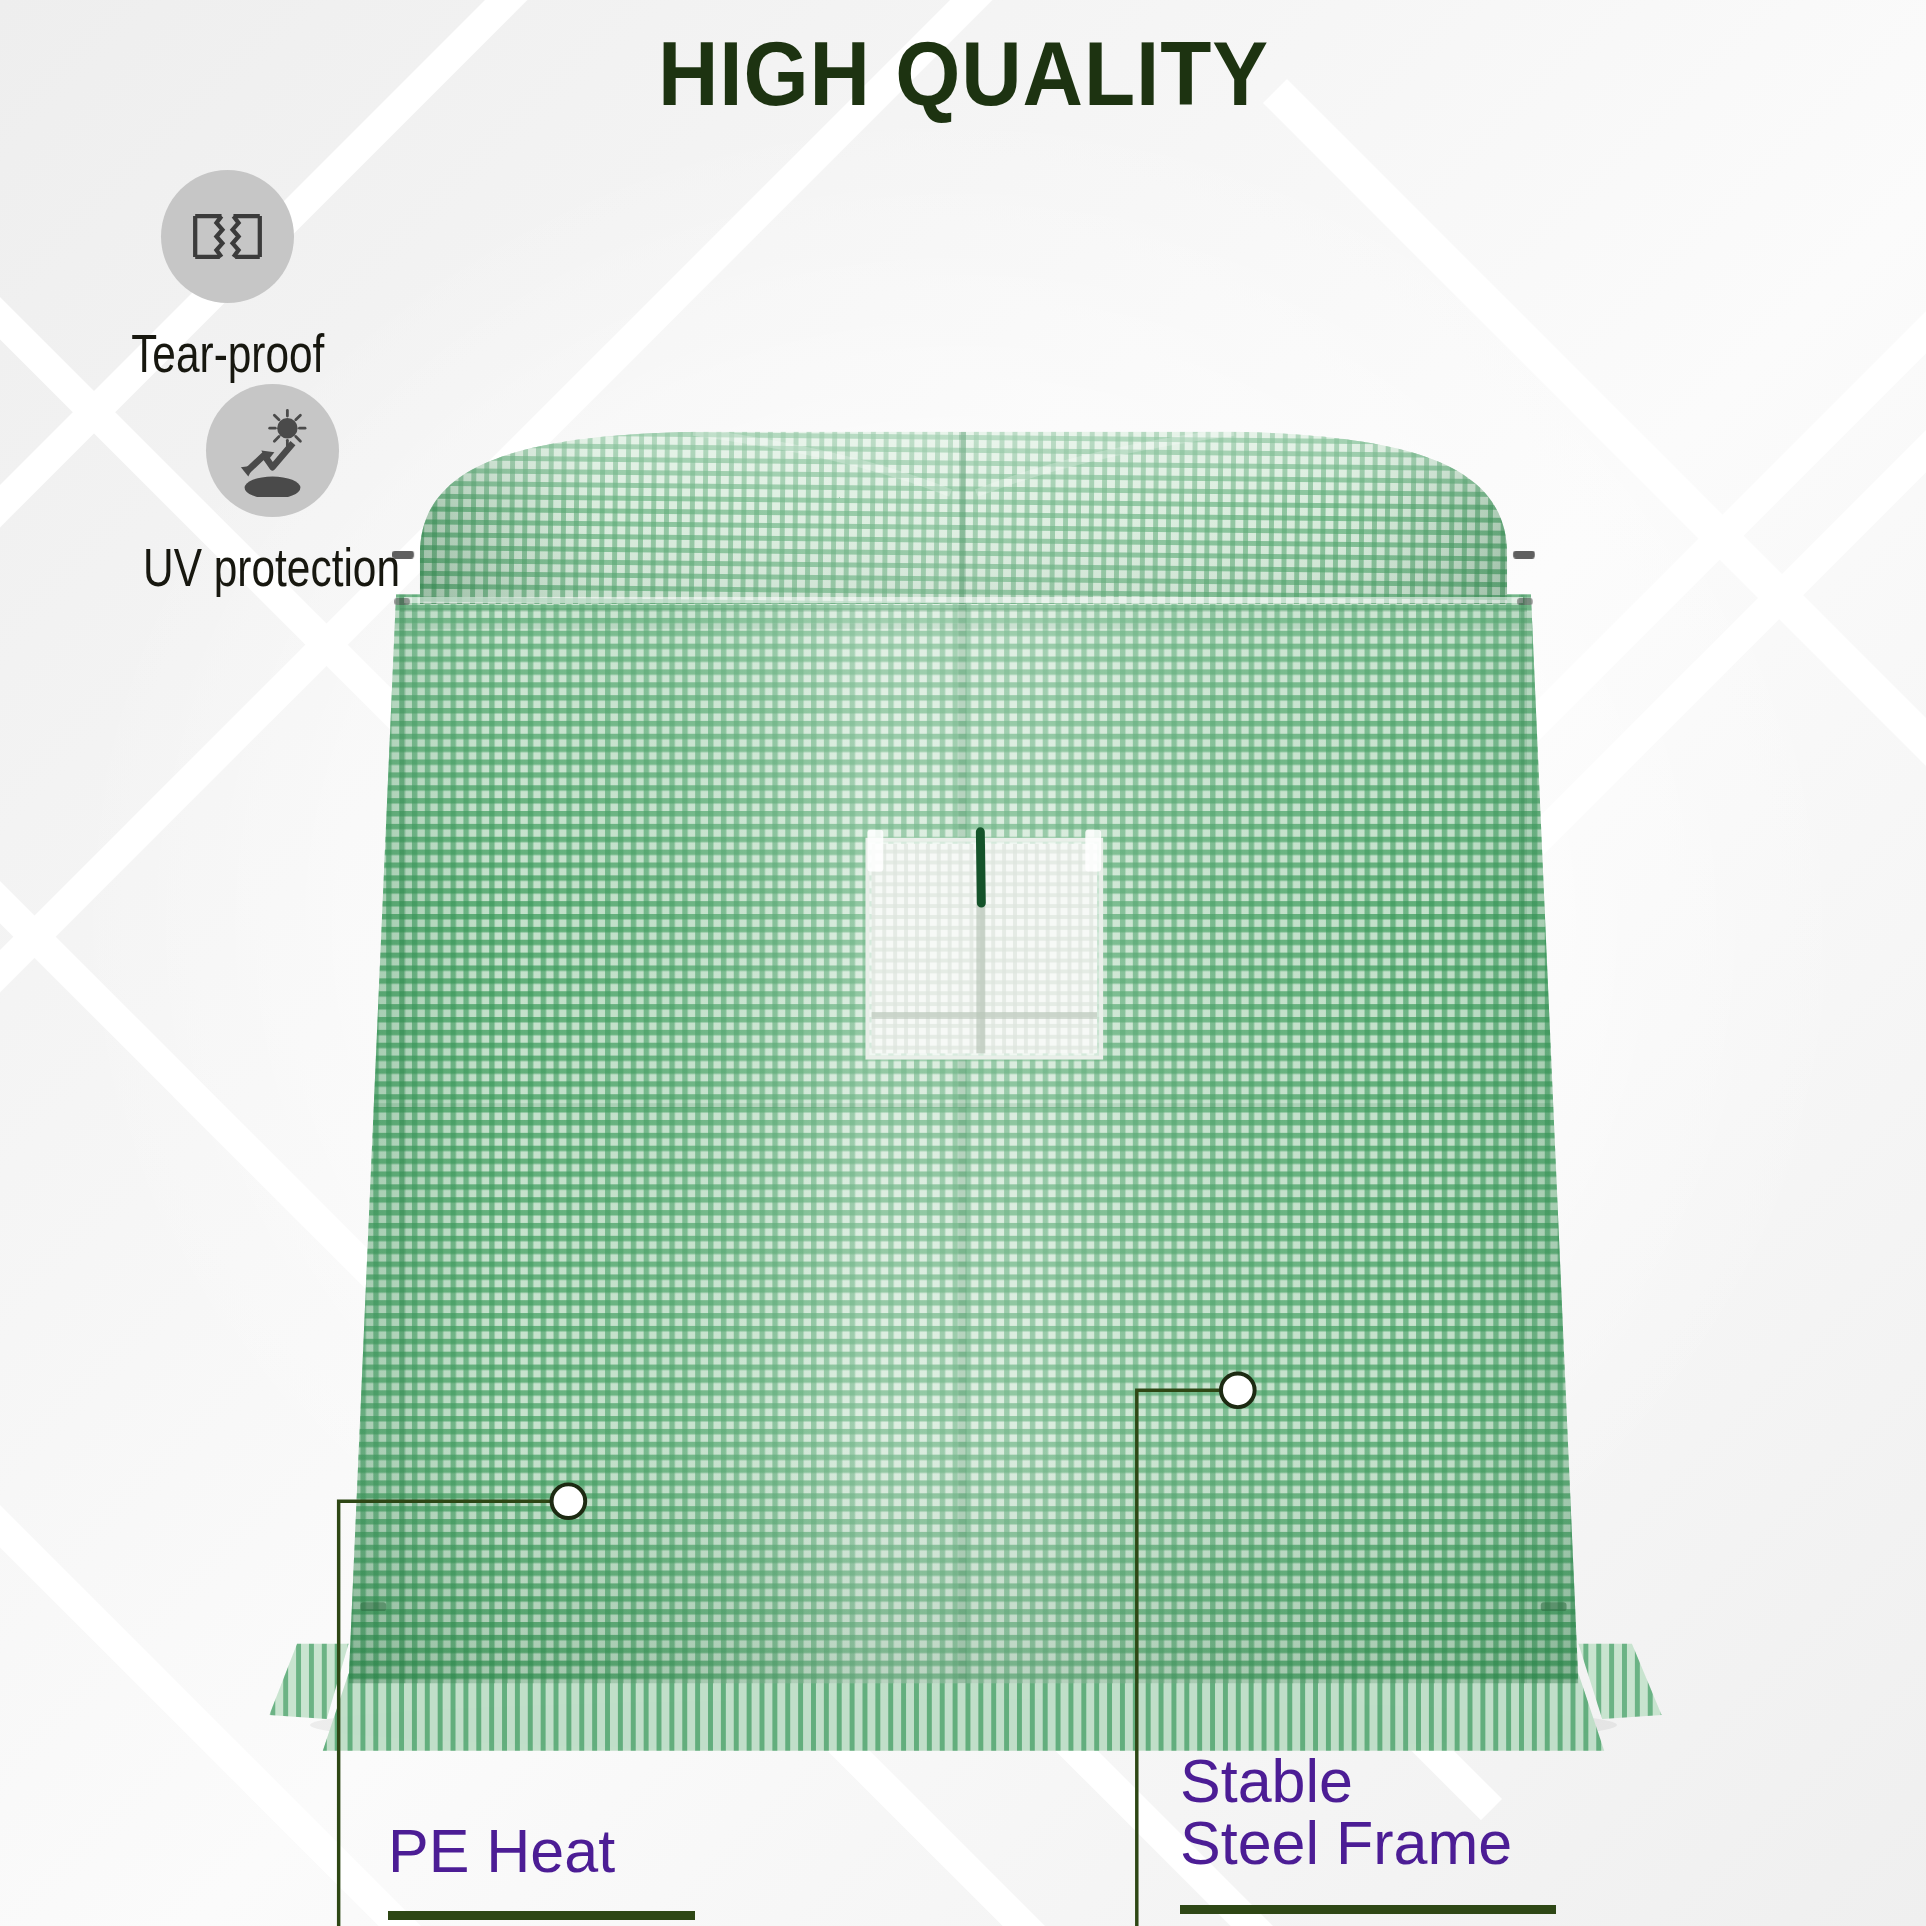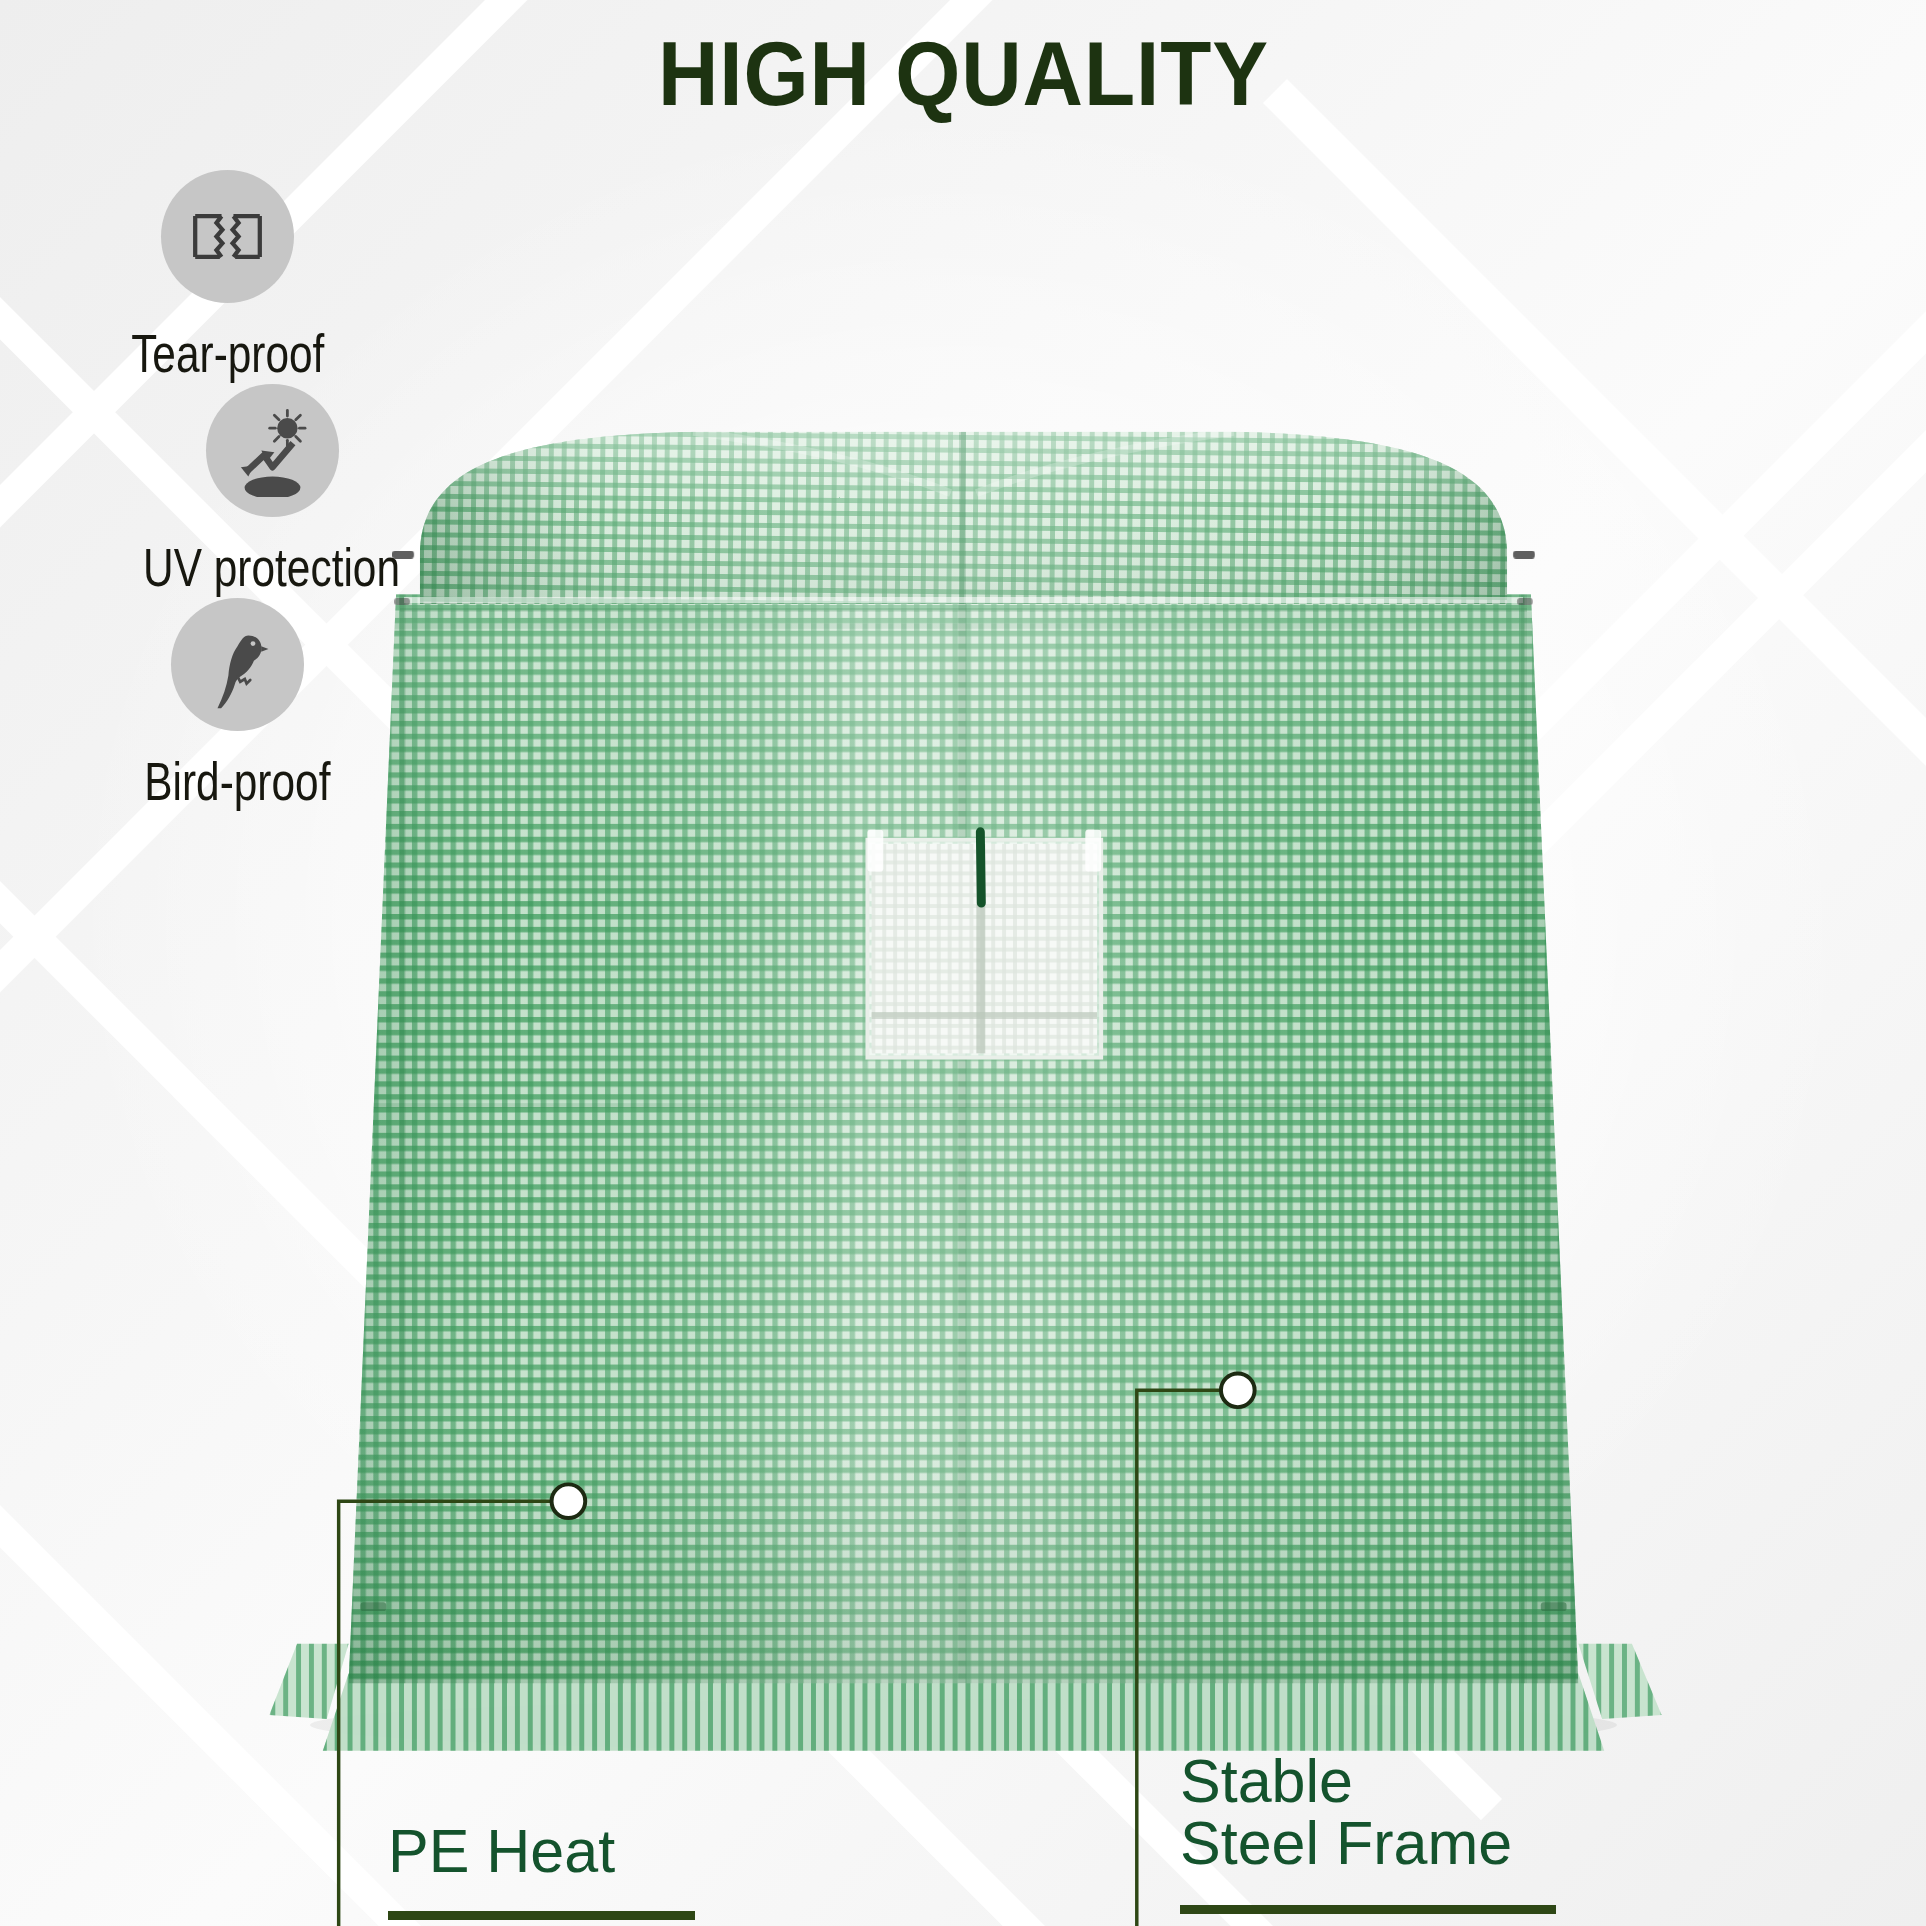--- a/index.html
+++ b/index.html
@@ -57,21 +57,21 @@
   .feature:nth-child(3){width:356px;}
   .feature:nth-child(4){width:554px;}
 
   
   #gh{position:absolute;left:0;top:0;width:1927px;height:1927px;pointer-events:none;}
 
   
   .callout-text{
     position:absolute;
     font-family:"Liberation Sans",sans-serif;
-    font-size:61px;font-weight:400;color:#14532d;
+    font-size:61px;font-weight:400;color:#4c1d95;
     line-height:1.02;
     white-space:pre-line;
   }
   #pe-text{left:388px;top:1820px;}
   #ss-text{left:1180px;top:1750px;}
 
   .uline{position:absolute;background:#2e4715;height:9px;}
   #pe-uline{left:388px;top:1911px;width:307px;}
   #ss-uline{left:1180px;top:1905px;width:376px;}
 </style>
@@ -130,37 +130,20 @@
           <path d="M72 42 L50 68 L41 55 L23 72" fill="none" stroke-width="7" stroke-linejoin="round"></path>
           <polygon points="16,68 30,66 24,78" stroke="none"></polygon>
           <polygon points="38,50 52,52 44,62" stroke="none"></polygon>
           <ellipse cx="50" cy="90" rx="30" ry="12" stroke="none"></ellipse>
         </g>
       </svg>
     </div>
     <div class="f-label">UV protection</div>
   </div>
 
-  <div class="feature">
-    <div class="f-circle">
-      <svg width="91" height="91" viewBox="0 0 100 100" aria-hidden="true">
-        <g fill="#4a4a4a">
-          <path d="M62 18 C72 18 78 26 76 35 C75 41 71 44 68 46
-                   C66 52 60 60 52 64 C50 66 48 68 47 72
-                   C44 82 38 92 32 98 L28 98
-                   C34 86 38 74 40 62
-                   C41 50 44 38 50 30 C54 23 57 18 62 18 Z"></path>
-          <path d="M76 30 L84 33 L76 36 Z"></path>
-          <path d="M50 63 l3 6 l5 -3 l2 5 l4 -4" fill="none" stroke="#4a4a4a" stroke-width="3" stroke-linecap="round"></path>
-          <circle cx="67" cy="27" r="2.6" fill="#c6c6c6"></circle>
-        </g>
-      </svg>
-    </div>
-    <div class="f-label">Bird-proof</div>
-  </div>
 
 </div>
 
 <svg id="gh" viewBox="0 0 1946 1946">
   <defs>
 
     <pattern id="mesh" width="13" height="13" patternUnits="userSpaceOnUse">
       <rect width="13" height="13" fill="#c9e4cf"></rect>
       <rect x="0" y="0" width="13" height="5.5" fill="#3f9e5e" opacity="0.80"></rect>
       <rect x="0" y="0" width="5.5" height="13" fill="#2f9250" opacity="0.62"></rect>

